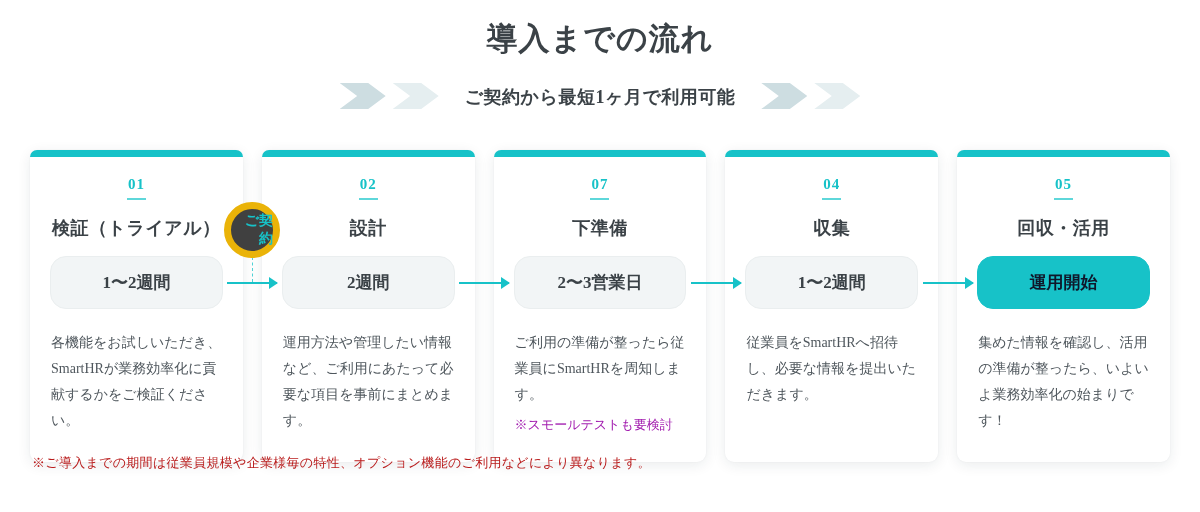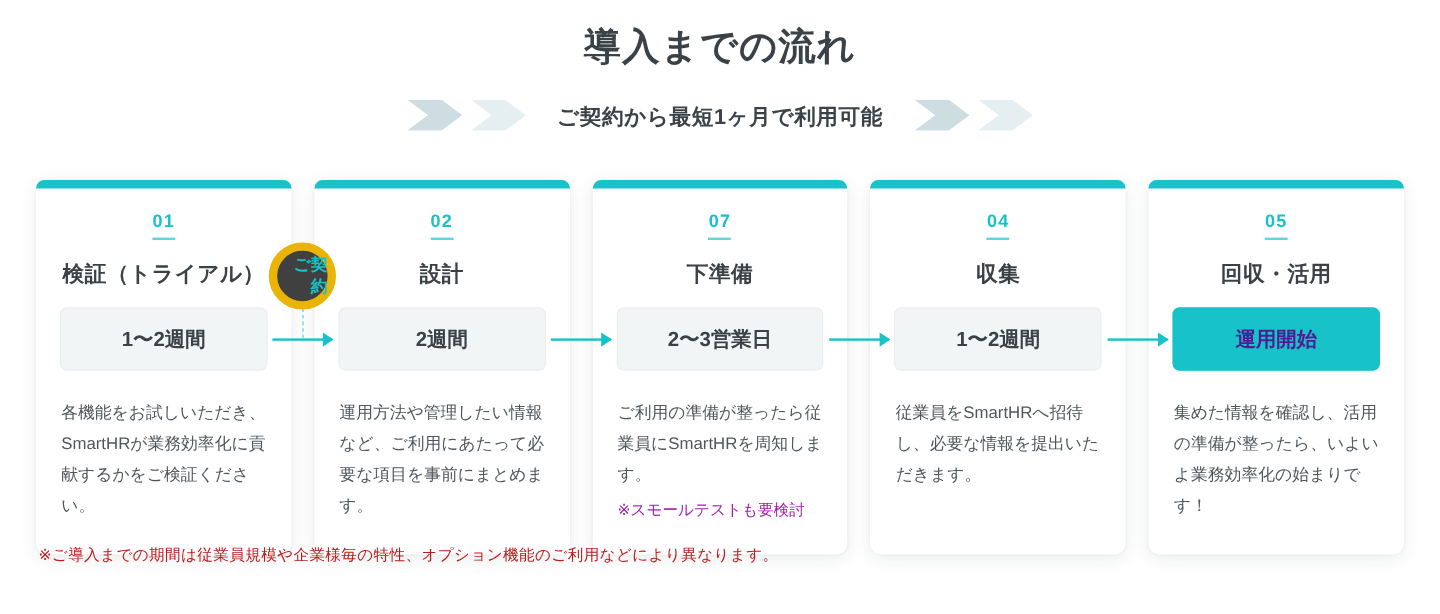--- a/index.html
+++ b/index.html
@@ -7,20 +7,21 @@
   body {
     font-family: "Liberation Sans", "DejaVu Sans", sans-serif;
     -webkit-font-smoothing: antialiased;
   }
   .stage {
     position: relative;
     width: 1200px;
     height: 512px;
     background: #ffffff;
     overflow: hidden;
+    font-family: Liberation Serif, serif;
   }
 
   
   .page-title {
     position: absolute;
     top: 18px; left: 0; right: 0;
     text-align: center;
     font-size: 31px;
     font-weight: 700;
     letter-spacing: 1px;
@@ -93,29 +94,29 @@
     letter-spacing: 0.5px;
   }
   .step-duration {
     margin: 16px 20px 0;
     height: 53px;
     display: flex;
     align-items: center;
     justify-content: center;
     background: #f2f5f6;
     border: 1px solid #eaeeef;
-    border-radius: 6px;
+    border-radius: 16px;
     font-size: 17px;
     font-weight: 700;
     color: #3b4247;
   }
   .step-duration.highlight {
     background: #17c2c8;
     border-color: #17c2c8;
-    color: #4c1d95;
+    color: #0f172a;
   }
   .step-description {
     margin: 21px 14px 0 21px;
     text-align: left;
     font-size: 14px;
     line-height: 26px;
     color: #4f575d;
   }
   .step-note {
     margin: 7px 14px 0 21px;

